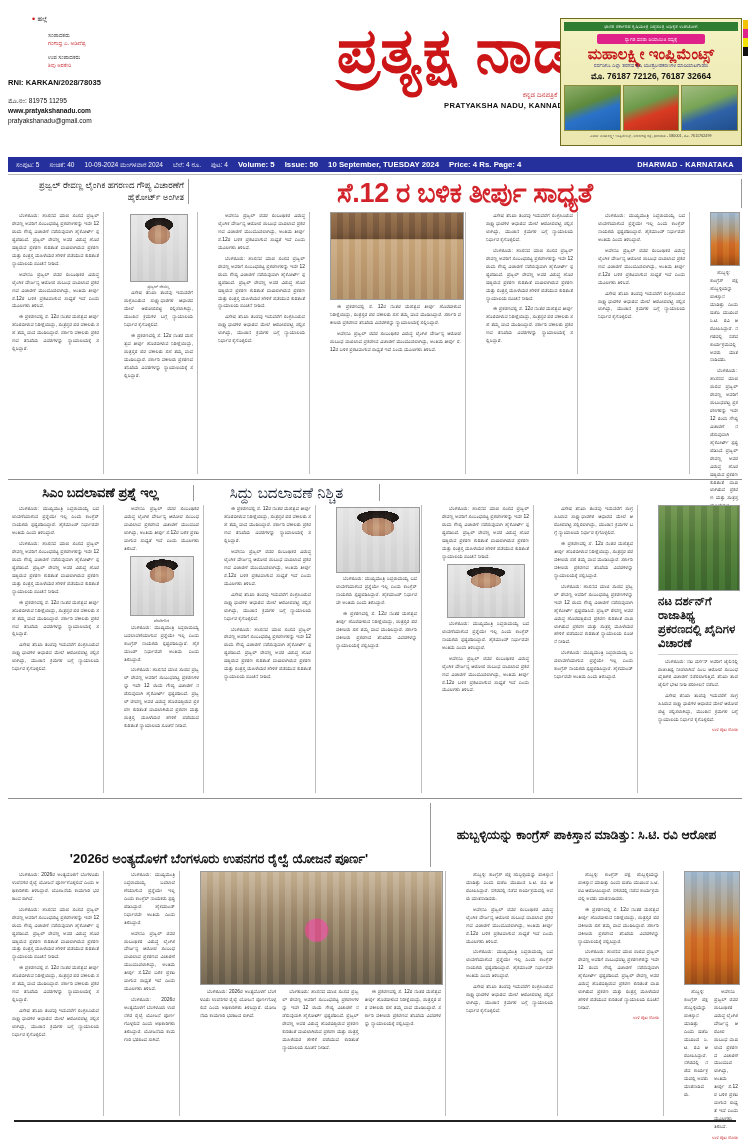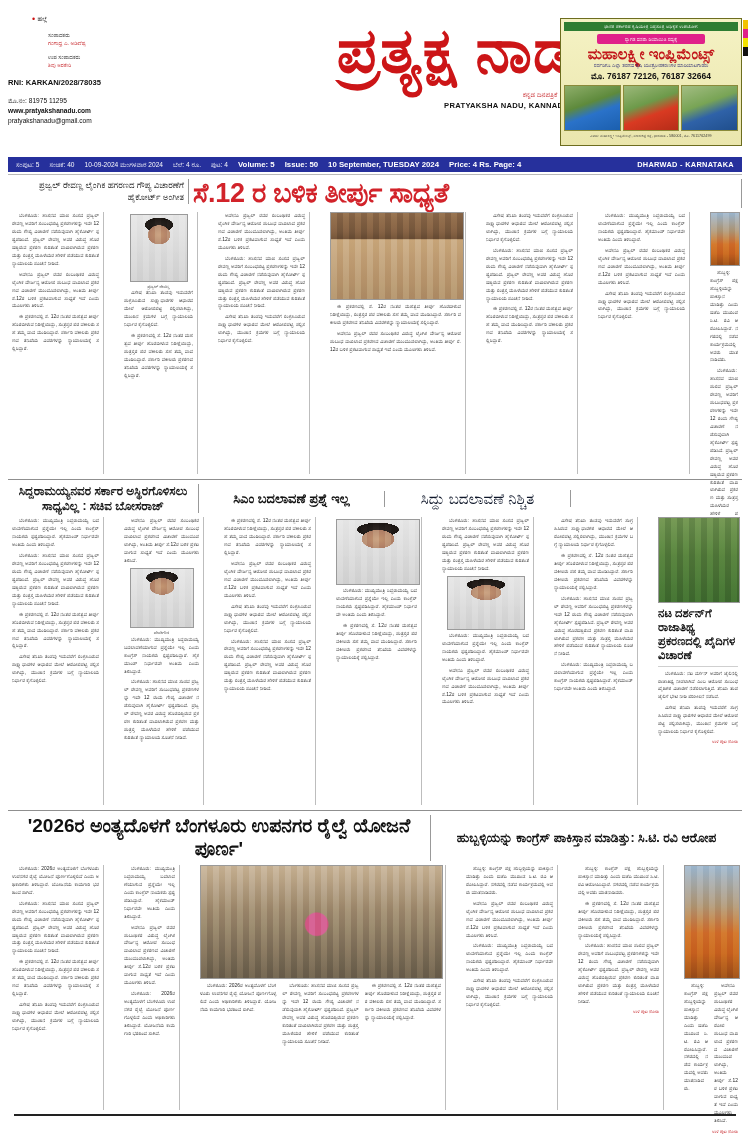--- a/index.html
+++ b/index.html
@@ -215,21 +215,21 @@
 
   
   .band {
     display: flex;
     align-items: flex-start;
     margin-top: 4px;
     gap: 0;
   }
   .band-cell { padding: 0 4px; }
   .band-l { width: 172px; flex: 0 0 172px; border-right: 1px solid #999; }
-  .band-c { flex: 1 1 auto; border-right: 1px solid #999; }
+  .band-c { flex: 1 1 auto; border-right: 1px solid #999; text-align: center; }
   .band-r { width: 200px; flex: 0 0 200px; text-align: center; }
 
   .kicker {
     font-size: 8.6px;
     line-height: 1.45;
     color: #111;
     text-align: right;
   }
   .mainhead {
     font-size: 27px;
@@ -525,23 +525,20 @@
         </div>
       <div class="ktext">
           <p>ಬೆಂಗಳೂರು: ಹಾಸನದ ಮಾಜಿ ಸಂಸದ ಪ್ರಜ್ವಲ್ ರೇವಣ್ಣ ಅವರಿಗೆ ಸಂಬಂಧಪಟ್ಟ ಪ್ರಕರಣಗಳನ್ನು ಇದೇ 12 ರಂದು ಗೌಪ್ಯ ವಿಚಾರಣೆ ನಡೆಸುವುದಾಗಿ ಹೈಕೋರ್ಟ್ ಸ್ಪಷ್ಟಪಡಿಸಿದೆ. ಪ್ರಜ್ವಲ್ ರೇವಣ್ಣ ಅವರ ವಿರುದ್ಧ ಹೊರಬಿದ್ದಿರುವ ಪ್ರಕರಣ ಕುರಿತಂತೆ ದಾಖಲಾಗಿರುವ ಪ್ರಕರಣ ಮತ್ತು ಸಂತ್ರಸ್ತ ಮಹಿಳೆಯರ ಹೇಳಿಕೆ ಪಡೆಯುವ ಕುರಿತಂತೆ ನ್ಯಾಯಾಲಯ ಸೂಚನೆ ನೀಡಿದೆ.</p>
         </div>
     </div>
   </div>
 
   <div class="sec-divider-full"></div>
 
   <div class="band-head-row">
-    <div class="bh-cell" style="width:180px;flex:0 0 180px;border-right:1px solid #999;">
-      <div class="sec-head-black2">ಸಿದ್ದರಾಮಯ್ಯನವರ ಸರ್ಕಾರ ಅಸ್ಥಿರಗೊಳಿಸಲು ಸಾಧ್ಯವಿಲ್ಲ : ಸಚಿವ ಬೋಸರಾಜ್</div>
-    </div>
     <div class="bh-cell" style="width:175px;flex:0 0 175px;border-right:1px solid #999;">
       <div class="sec-head-dark">ಸಿಎಂ ಬದಲಾವಣೆ ಪ್ರಶ್ನೆ ಇಲ್ಲ</div>
     </div>
     <div class="bh-cell" style="width:175px;flex:0 0 175px;border-right:1px solid #999;">
       <div class="sec-head-blue">ಸಿದ್ದು ಬದಲಾವಣೆ ನಿಶ್ಚಿತ</div>
     </div>
     <div class="bh-cell" style="flex:1 1 auto;"></div>
   </div>
 
   <div class="cols" style="height:288px;">
@@ -647,21 +644,21 @@
           <p>ವಿಶೇಷ ತನಿಖಾ ತಂಡವು ಇದುವರೆಗೆ ಸಂಗ್ರಹಿಸಿರುವ ಸಾಕ್ಷ್ಯಾಧಾರಗಳ ಆಧಾರದ ಮೇಲೆ ಆರೋಪಪಟ್ಟಿ ಸಲ್ಲಿಸಲಾಗಿದ್ದು, ಮುಂದಿನ ಕ್ರಮಗಳ ಬಗ್ಗೆ ನ್ಯಾಯಾಲಯ ನಿರ್ಧಾರ ಕೈಗೊಳ್ಳಲಿದೆ.</p>
         </div>
       <div class="contd">ಉಳಿ ಪುಟ ನೋಡಿ</div>
     </div>
   </div>
 
   <div class="sec-divider-full"></div>
 
   <div class="band-head-row">
     <div class="bh-cell" style="width:412px;flex:0 0 412px;border-right:1px solid #999;">
-      <div class="sec-head-dark" style="font-size:19px;">'2026ರ ಅಂತ್ಯದೊಳಗೆ ಬೆಂಗಳೂರು ಉಪನಗರ ರೈಲ್ವೆ ಯೋಜನೆ ಪೂರ್ಣ'</div>
+      <div class="sec-head-dark" style="font-size:13px;margin-top:48px;">'2026ರ ಅಂತ್ಯದೊಳಗೆ ಬೆಂಗಳೂರು ಉಪನಗರ ರೈಲ್ವೆ ಯೋಜನೆ ಪೂರ್ಣ'</div>
     </div>
     <div class="bh-cell" style="flex:1 1 auto;">
       <div class="sec-head-dark" style="font-size:12.5px;">ಹುಬ್ಬಳ್ಳಿಯನ್ನು ಕಾಂಗ್ರೆಸ್ ಪಾಕಿಸ್ತಾನ ಮಾಡಿತ್ತು: ಸಿ.ಟಿ. ರವಿ ಆರೋಪ</div>
     </div>
   </div>
 
   <div class="cols" style="height:245px;">
 
     <div class="col vsep" style="width:96px;flex:0 0 96px;">
       <div class="ktext">

